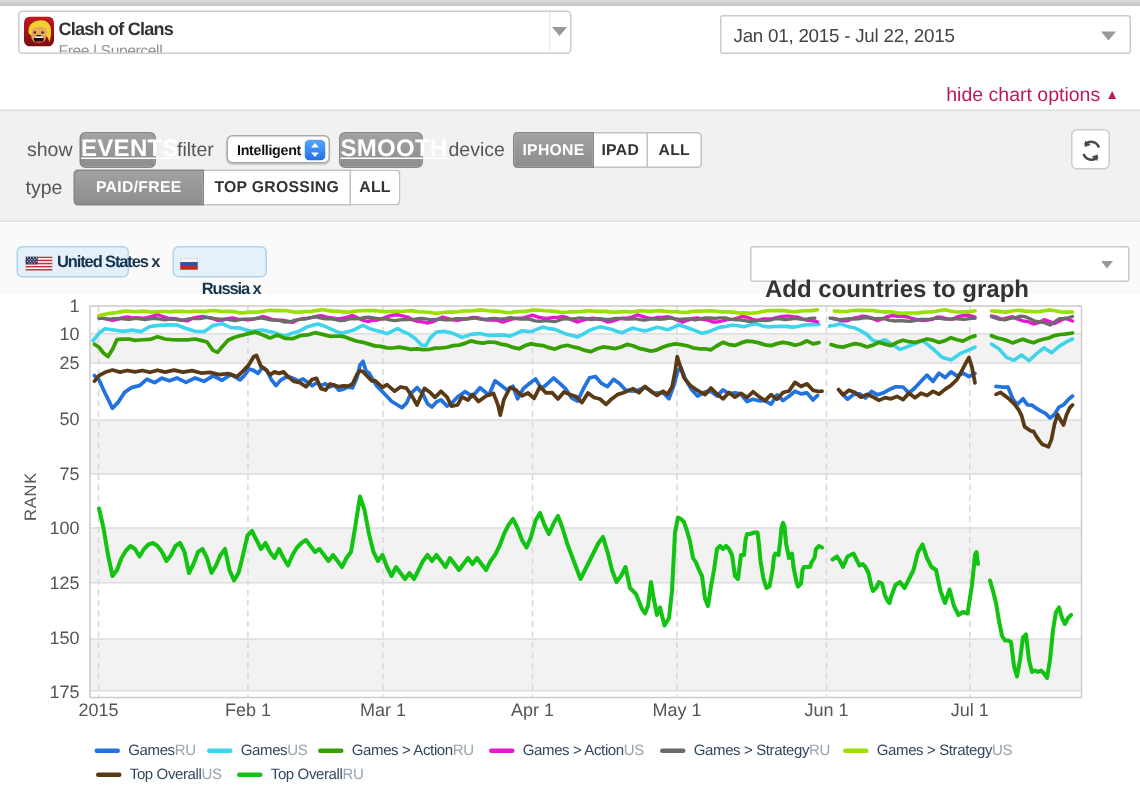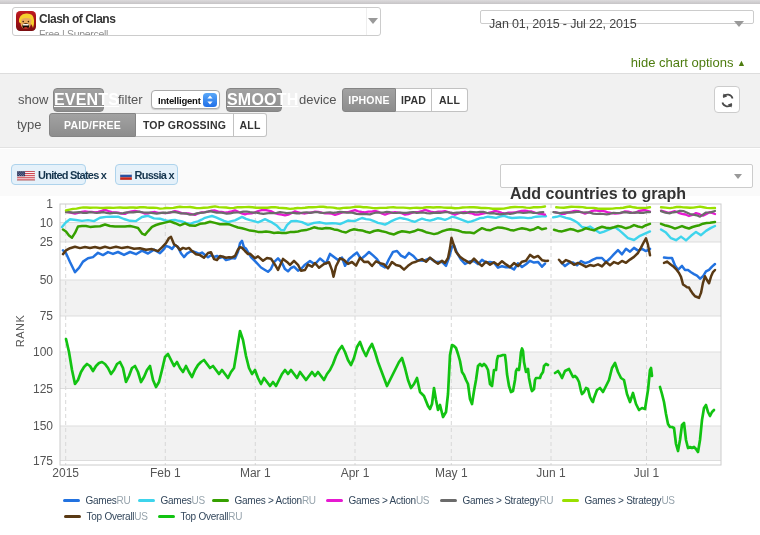--- a/index.html
+++ b/index.html
@@ -3,23 +3,23 @@
 <style>
 * { margin:0; padding:0; box-sizing:border-box; }
 html,body { width:760px; height:535px; background:#fff; font-family:"Liberation Sans", sans-serif; overflow:hidden; position:relative; }
 .abs { position:absolute; }
 .topstrip { left:0; top:0; width:760px; height:3.5px; background:linear-gradient(#dcdadc,#c6c4c6); }
 .appsel { left:12px; top:7px; width:369px; height:29px; background:#fff; border:1px solid #ccc; border-radius:3px; overflow:hidden; }
 .appsel .title { position:absolute; left:26px; top:4px; font-size:12px; font-weight:bold; letter-spacing:-0.5px; color:#333; }
 .appsel .sub { position:absolute; left:26px; top:19.5px; font-size:10.5px; letter-spacing:-0.3px; color:#909090; }
 .appsel .arrcell { position:absolute; right:0; top:0; width:14px; height:27px; border-left:1px solid #eee; }
 .tri-dn { position:absolute; width:0; height:0; border-left:5px solid transparent; border-right:5px solid transparent; border-top:6px solid #999; }
-.datebox { left:480px; top:10px; width:274px; height:14px; background:#fff; border:1px solid #ccc; border-radius:2px; }
+.datebox { left:480px; top:10px; width:274px; height:26px; background:#fff; border:1px solid #ccc; border-radius:2px; }
 .datebox span { position:absolute; left:8px; top:5.5px; font-size:12.5px; letter-spacing:-0.15px; color:#444; }
-.hideopts { right:14px; top:55px; font-size:13px; color:#4d7c0f; }
+.hideopts { right:14px; top:55px; font-size:13px; color:#be185d; }
 .panel { left:0; top:73px; width:760px; height:75px; background:#f1f1f1; border-top:1px solid #ddd; border-bottom:1px solid #e2e2e2; }
 .plabel { position:absolute; font-size:13px; color:#555; }
 .btn { position:absolute; height:24px; border-radius:4px; font-size:16px; font-weight:bold; letter-spacing:0.2px; text-align:center;text-decoration:underline; }
 .btn-on { background:linear-gradient(#a2a2a2,#8d8d8d); border:1px solid #858585; color:#fff; }
 .seg { position:absolute; height:24px; display:flex; border-radius:3px; }
 .seg .c { height:24px; font-size:10.5px; font-weight:bold; letter-spacing:0.2px; text-align:center; line-height:22px; border:1px solid #c2c2c2; background:#fff; color:#333; }
 .seg .c.first { border-radius:3px 0 0 3px; }
 .seg .c.last { border-radius:0 3px 3px 0; border-left:none; }
 .seg .c.mid { border-left:none; }
 .seg .c.on { background:linear-gradient(#a2a2a2,#8d8d8d); border-color:#858585; color:#fff; }
@@ -143,21 +143,21 @@
       </svg>
       <span style="left:26px;">United States x</span>
     </div>
   <div class="tag" style="left:114.5px;width:63px;">
       <svg width="12" height="8" viewBox="0 0 12 8" style="position:absolute;left:4.5px;top:6.5px;">
         <rect width="12" height="2.7" fill="#f5f5f5"></rect>
         <rect y="2.7" width="12" height="2.6" fill="#2b52a0"></rect>
         <rect y="5.3" width="12" height="2.7" fill="#cc2518"></rect>
         <rect width="12" height="8" fill="none" stroke="#bbb" stroke-width="0.5"></rect>
       </svg>
-      <span style="left:19px;">Russia x</span>
+      <span style="left:19px;margin-top:18px;">Russia x</span>
     </div>
   <div class="addbox">
       <span>Add countries to graph</span>
       <div class="tri-dn" style="right:10px;top:9px;border-left-width:4px;border-right-width:4px;border-top-width:5px;"></div>
     </div>
 </div>
 <svg width="760" height="535" viewBox="0 0 760 535" style="position:absolute;left:0;top:0;" font-family="Liberation Sans, sans-serif">
 <rect x="60" y="204" width="661" height="261" fill="#fff" stroke="none"></rect>
 <rect x="60" y="222.5" width="661" height="19.5" fill="#f2f2f2"></rect>
     <rect x="60" y="280" width="661" height="36" fill="#f2f2f2"></rect>

